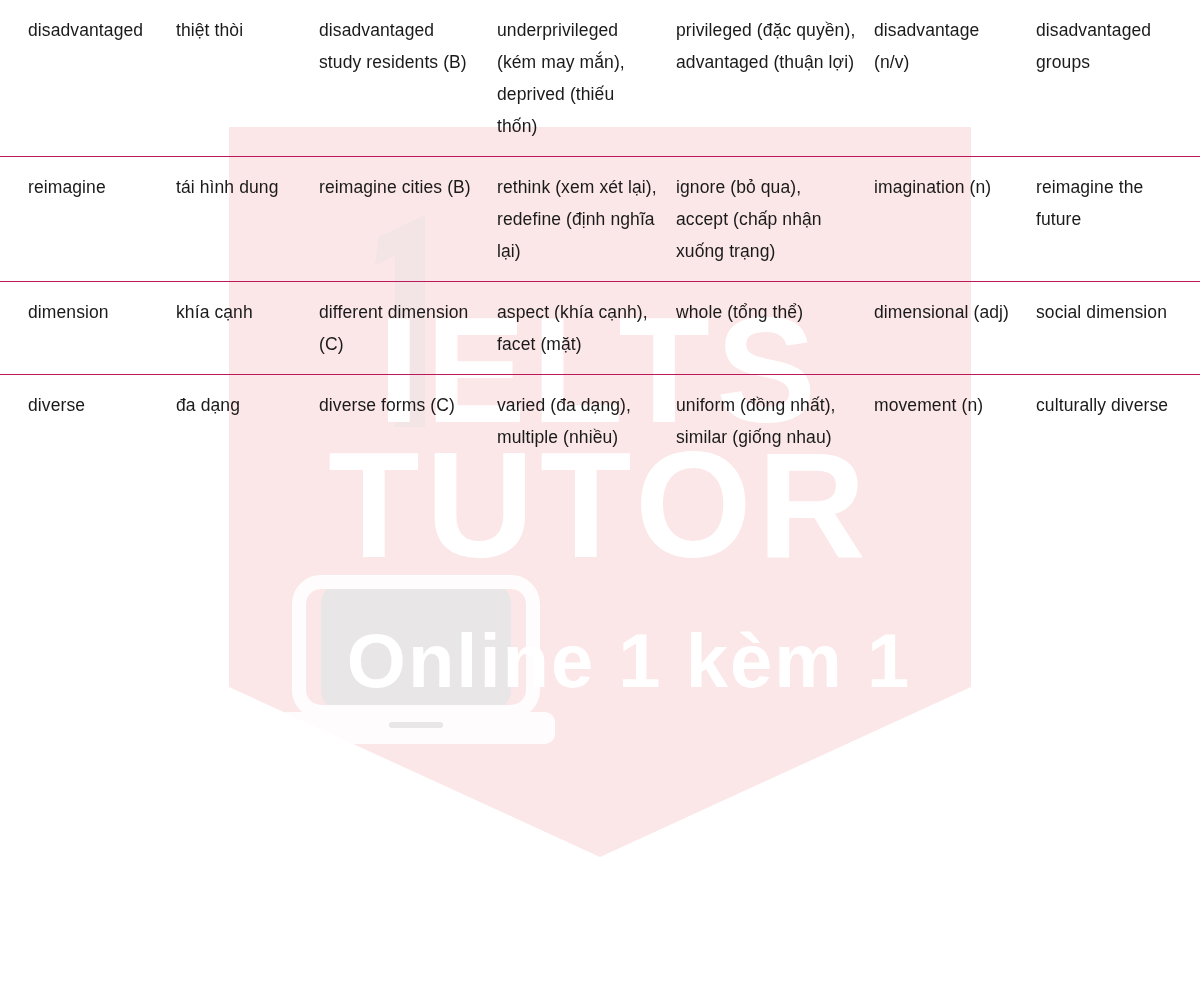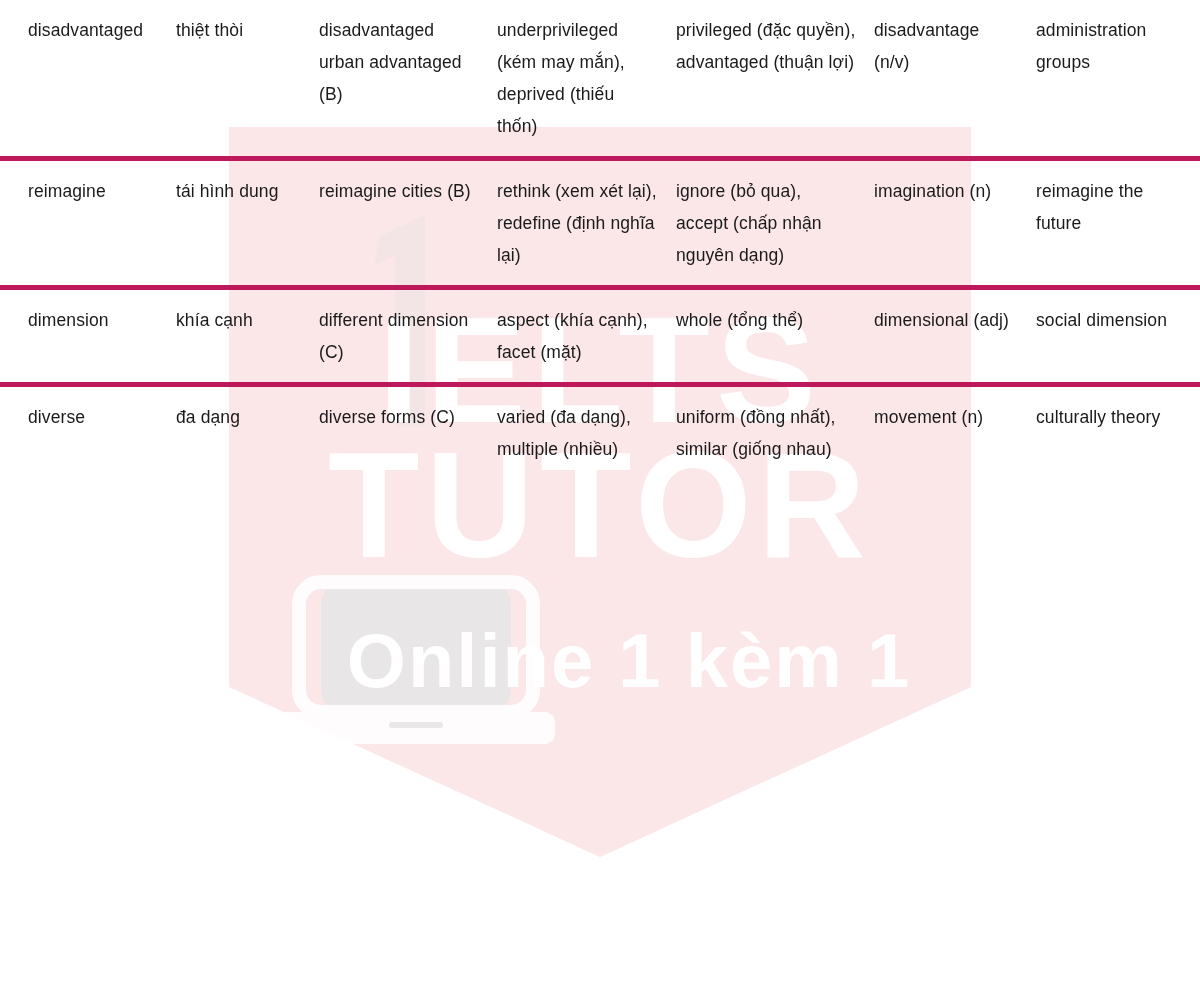--- a/index.html
+++ b/index.html
@@ -35,21 +35,21 @@
     width: 1200px;
     border-collapse: collapse;
     table-layout: fixed;
   }
   #vocab-table td {
     vertical-align: top;
     padding: 14px 18px 14px 0;
     font-size: 17.5px;
     line-height: 32px;
     letter-spacing: 0.1px;
-    border-top: 5px solid #be185d;
+    border-top: 1px solid #be185d;
     background: transparent;
     word-wrap: break-word;
   }
   #vocab-table tr:first-child td { border-top: none; }
   #vocab-table td.c0 { padding-left: 28px; }
   #vocab-table td.c1 { padding-left: 0px; }
 
   col.w0 { width: 176px; }
   col.w1 { width: 143px; }
   col.w2 { width: 178px; }
@@ -93,33 +93,33 @@
       <col class="w3">
     <col class="w4">
       <col class="w5">
       <col class="w6">
   </colgroup>
   <tbody>
 
     <tr>
       <td class="c0">disadvantaged</td>
       <td class="c1">thiệt thòi</td>
-      <td>disadvantaged urban advantaged (B)</td>
+      <td>disadvantaged study residents (B)</td>
       <td>underprivileged (kém may mắn), deprived (thiếu thốn)</td>
       <td>privileged (đặc quyền), advantaged (thuận lợi)</td>
       <td>disadvantage (n/v)</td>
-      <td>administration groups</td>
+      <td>disadvantaged groups</td>
     </tr>
 
     <tr>
       <td class="c0">reimagine</td>
       <td class="c1">tái hình dung</td>
       <td>reimagine cities (B)</td>
       <td>rethink (xem xét lại), redefine (định nghĩa lại)</td>
-      <td>ignore (bỏ qua), accept (chấp nhận nguyên dạng)</td>
+      <td>ignore (bỏ qua), accept (chấp nhận xuống trạng)</td>
       <td>imagination (n)</td>
       <td>reimagine the future</td>
     </tr>
 
     <tr>
       <td class="c0">dimension</td>
       <td class="c1">khía cạnh</td>
       <td>different dimension (C)</td>
       <td>aspect (khía cạnh), facet (mặt)</td>
       <td>whole (tổng thể)</td>
@@ -127,20 +127,20 @@
       <td>social dimension</td>
     </tr>
 
     <tr>
       <td class="c0">diverse</td>
       <td class="c1">đa dạng</td>
       <td>diverse forms (C)</td>
       <td>varied (đa dạng), multiple (nhiều)</td>
       <td>uniform (đồng nhất), similar (giống nhau)</td>
       <td>movement (n)</td>
-      <td>culturally theory</td>
+      <td>culturally diverse</td>
     </tr>
 
 
 
 
   </tbody>
 </table>
 
 </body></html>

